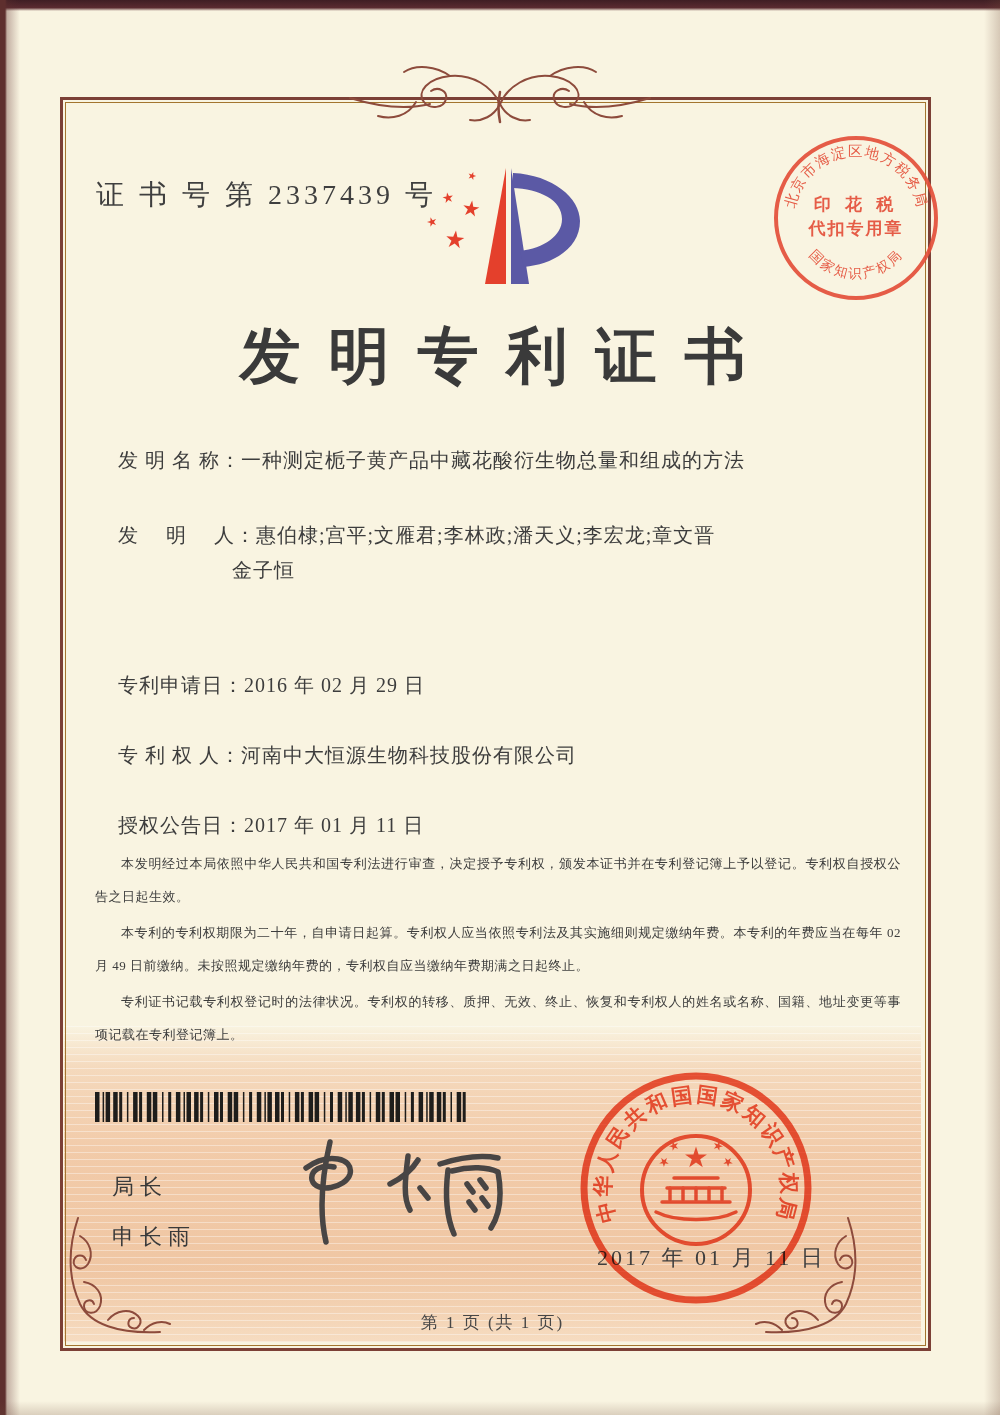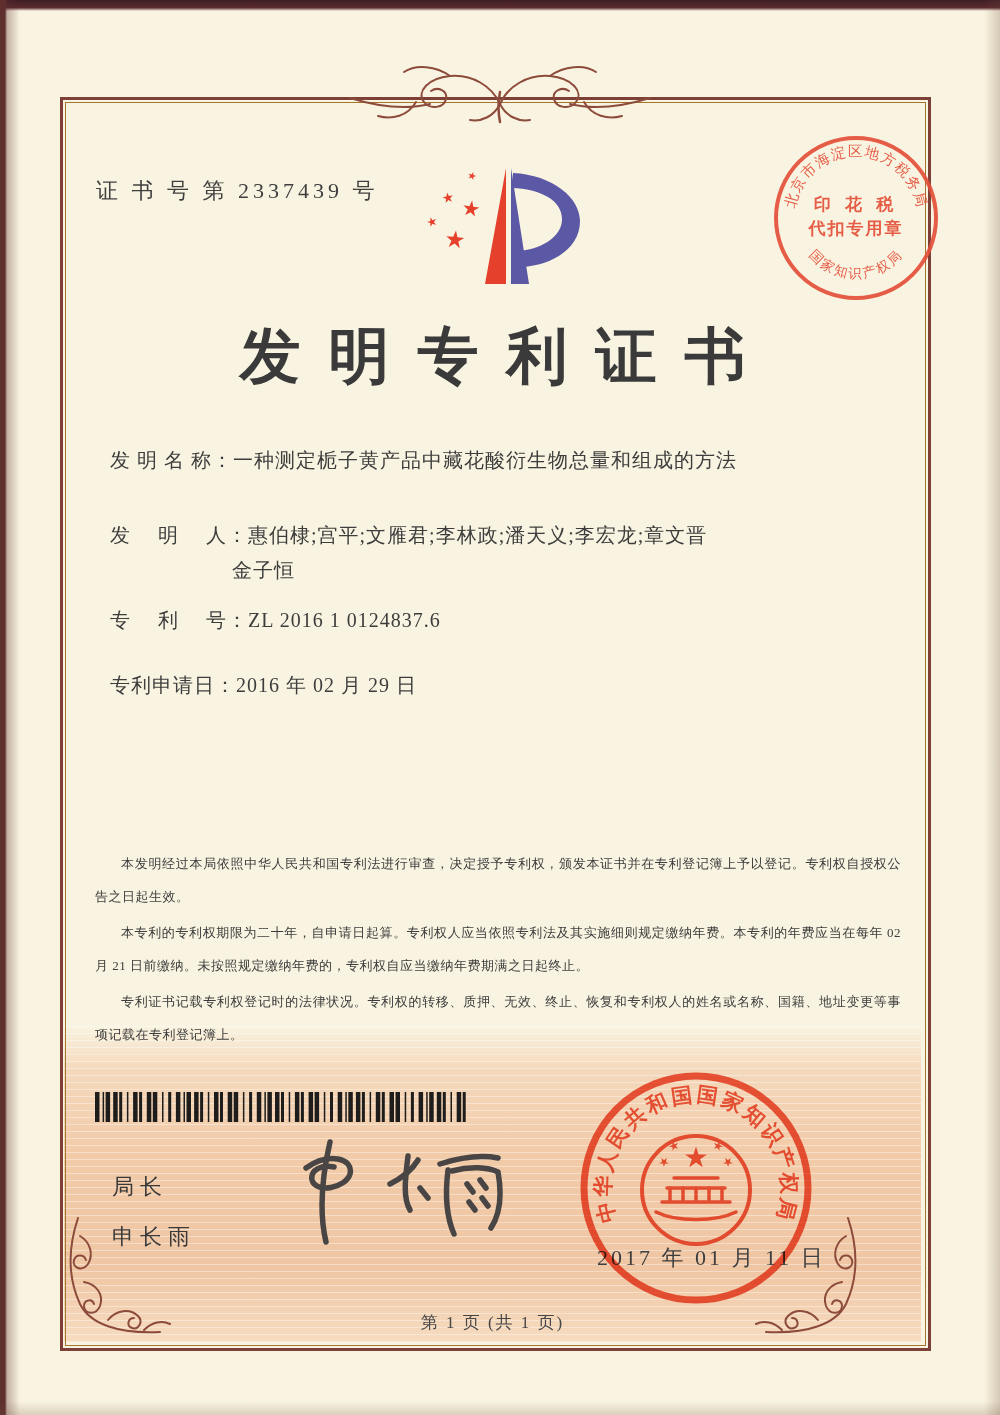--- a/index.html
+++ b/index.html
@@ -22,31 +22,31 @@
     border:3px solid #7c4036;z-index:2;}
   .frame::after{content:"";position:absolute;inset:2px;border:1px solid #a3752e;}
 
   
   .peach{position:absolute;left:64px;top:1025px;width:857px;height:317px;z-index:1;
     background:
       repeating-linear-gradient(0deg, rgba(255,255,255,.38) 0 1px, rgba(255,255,255,0) 1px 7px),
       linear-gradient(180deg, rgba(242,202,168,0) 0%, rgba(242,202,168,.65) 14%, rgba(241,199,164,.92) 40%, rgba(239,196,160,.95) 78%, rgba(245,212,182,.75) 100%);
   }
 
-  .cert-no{position:absolute;left:96px;top:176px;font-size:22px;letter-spacing:4px;color:#3f3f3f;z-index:3;}
+  .cert-no{position:absolute;left:96px;top:176px;font-size:28px;letter-spacing:4px;color:#3f3f3f;z-index:3;}
 
   .logo{position:absolute;left:408px;top:160px;width:190px;height:138px;z-index:3;}
 
   .tax-stamp{position:absolute;left:764px;top:126px;width:184px;height:184px;z-index:4;opacity:.92;}
 
   .title{position:absolute;left:60px;top:316px;width:865px;text-align:center;
     font-size:61px;color:#3a3a3a;letter-spacing:28px;text-indent:28px;font-weight:600;z-index:3;}
 
   .field{position:absolute;left:110px;font-size:20px;color:#3d3d3d;letter-spacing:1px;z-index:3;white-space:nowrap;}
-  .field .lbl{display:inline-block;}
+  .field .lbl{display:inline-block;margin-left:8px;}
   .f0{top:447px;}
   .f1{top:522px;}
   .f1b{top:557px;left:232px;}
   .f2{top:607px;}
   .f3{top:672px;}
   .f4{top:742px;}
   .f5{top:812px;}
 
   .body-text{position:absolute;left:95px;top:847px;width:814px;z-index:3;}
   .body-text p{margin:0 8px 3px 0;font-size:13px;line-height:33px;color:#3c3c3c;
@@ -148,26 +148,27 @@
     </text>
     <text x="92" y="84" text-anchor="middle" font-size="17" font-weight="bold" letter-spacing="5" fill="#e4503a">印 花 税</text>
     <text x="92" y="108" text-anchor="middle" font-size="17" font-weight="bold" letter-spacing="2" fill="#e4503a">代扣专用章</text>
   </svg>
 
   <div class="title">发明专利证书</div>
 
   <div class="field f0"><span class="lbl">发 明 名 称：</span><span>一种测定栀子黄产品中藏花酸衍生物总量和组成的方法</span></div>
   <div class="field f1"><span class="lbl">发　 明　 人：</span><span>惠伯棣;宫平;文雁君;李林政;潘天义;李宏龙;章文晋</span></div>
   <div class="field f1b">金子恒</div>
-  <div class="field f2"><span class="lbl">专　 利　 号：</span><span>ZL 2016 1 0124837.6</span></div>
   <div class="field f3"><span class="lbl">专利申请日：</span><span>2016 年 02 月 29 日</span></div>
+  <div class="field f4"><span class="lbl">专 利 权 人：</span><span>河南中大恒源生物科技股份有限公司</span></div>
+  <div class="field f5"><span class="lbl">授权公告日：</span><span>2017 年 01 月 11 日</span></div>
 
   <div class="body-text">
     <p>本发明经过本局依照中华人民共和国专利法进行审查，决定授予专利权，颁发本证书并在专利登记簿上予以登记。专利权自授权公告之日起生效。</p>
-    <p>本专利的专利权期限为二十年，自申请日起算。专利权人应当依照专利法及其实施细则规定缴纳年费。本专利的年费应当在每年 02 月 21 日前缴纳。未按照规定缴纳年费的，专利权自应当缴纳年费期满之日起终止。</p>
+    <p>本专利的专利权期限为二十年，自申请日起算。专利权人应当依照专利法及其实施细则规定缴纳年费。本专利的年费应当在每年 02 月 49 日前缴纳。未按照规定缴纳年费的，专利权自应当缴纳年费期满之日起终止。</p>
     <p>专利证书记载专利权登记时的法律状况。专利权的转移、质押、无效、终止、恢复和专利权人的姓名或名称、国籍、地址变更等事项记载在专利登记簿上。</p>
   </div>
 
   <svg class="barcode" viewBox="0 0 372 30" preserveAspectRatio="none">
       <rect x="0" y="0" width="4.5" height="30" fill="#1e1d1b"></rect>
       <rect x="7.6" y="0" width="1.5" height="30" fill="#1e1d1b"></rect>
       <rect x="10.6" y="0" width="4.5" height="30" fill="#1e1d1b"></rect>
       <rect x="18.2" y="0" width="4.5" height="30" fill="#1e1d1b"></rect>
       <rect x="24.2" y="0" width="3" height="30" fill="#1e1d1b"></rect>
       <rect x="31.9" y="0" width="1.5" height="30" fill="#1e1d1b"></rect>

